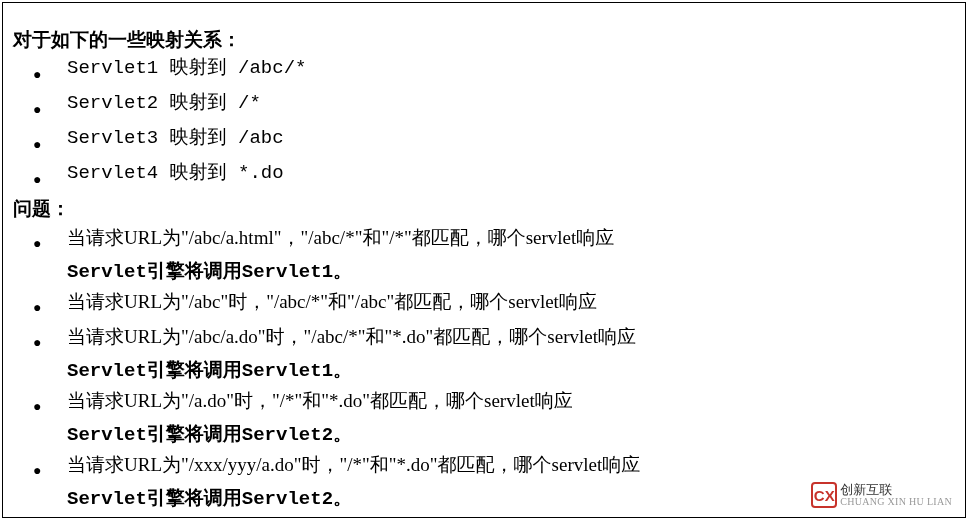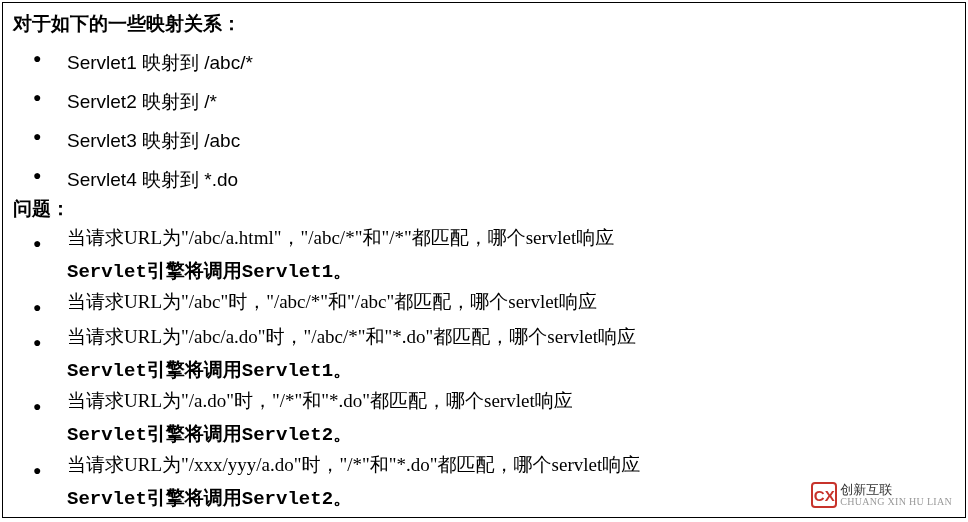--- a/index.html
+++ b/index.html
@@ -10,21 +10,21 @@
     body {
       background: #ffffff;
       font-family: "SimSun", "宋体", serif;
       width: 968px;
       height: 522px;
       position: relative;
     }
     .content-box {
       border: 1px solid #000;
       margin: 2px;
-      padding: 6px 10px;
+      padding: 22px 10px;
       height: 516px;
       overflow: hidden;
     }
     .heading {
       font-weight: bold;
       font-size: 19px;
       line-height: 29px;
       font-family: "SimSun", "宋体", serif;
     }
     .bullet-item {
@@ -38,22 +38,21 @@
       flex-shrink: 0;
       font-size: 14px;
       padding-top: 6px;
     }
     .bullet-text {
       flex: 1;
       font-size: 19px;
       font-family: "SimSun", "宋体", serif;
     }
     .mono {
-      font-family: Liberation Sans, sans-serif;
-      margin-top: 10px;
+      font-family: Liberation Mono, monospace;
     }
     .answer-line {
       font-weight: bold;
       font-size: 19px;
       line-height: 29px;
       padding-left: 54px;
       font-family: Liberation Mono, monospace;
     }
     .watermark {
       position: absolute;

